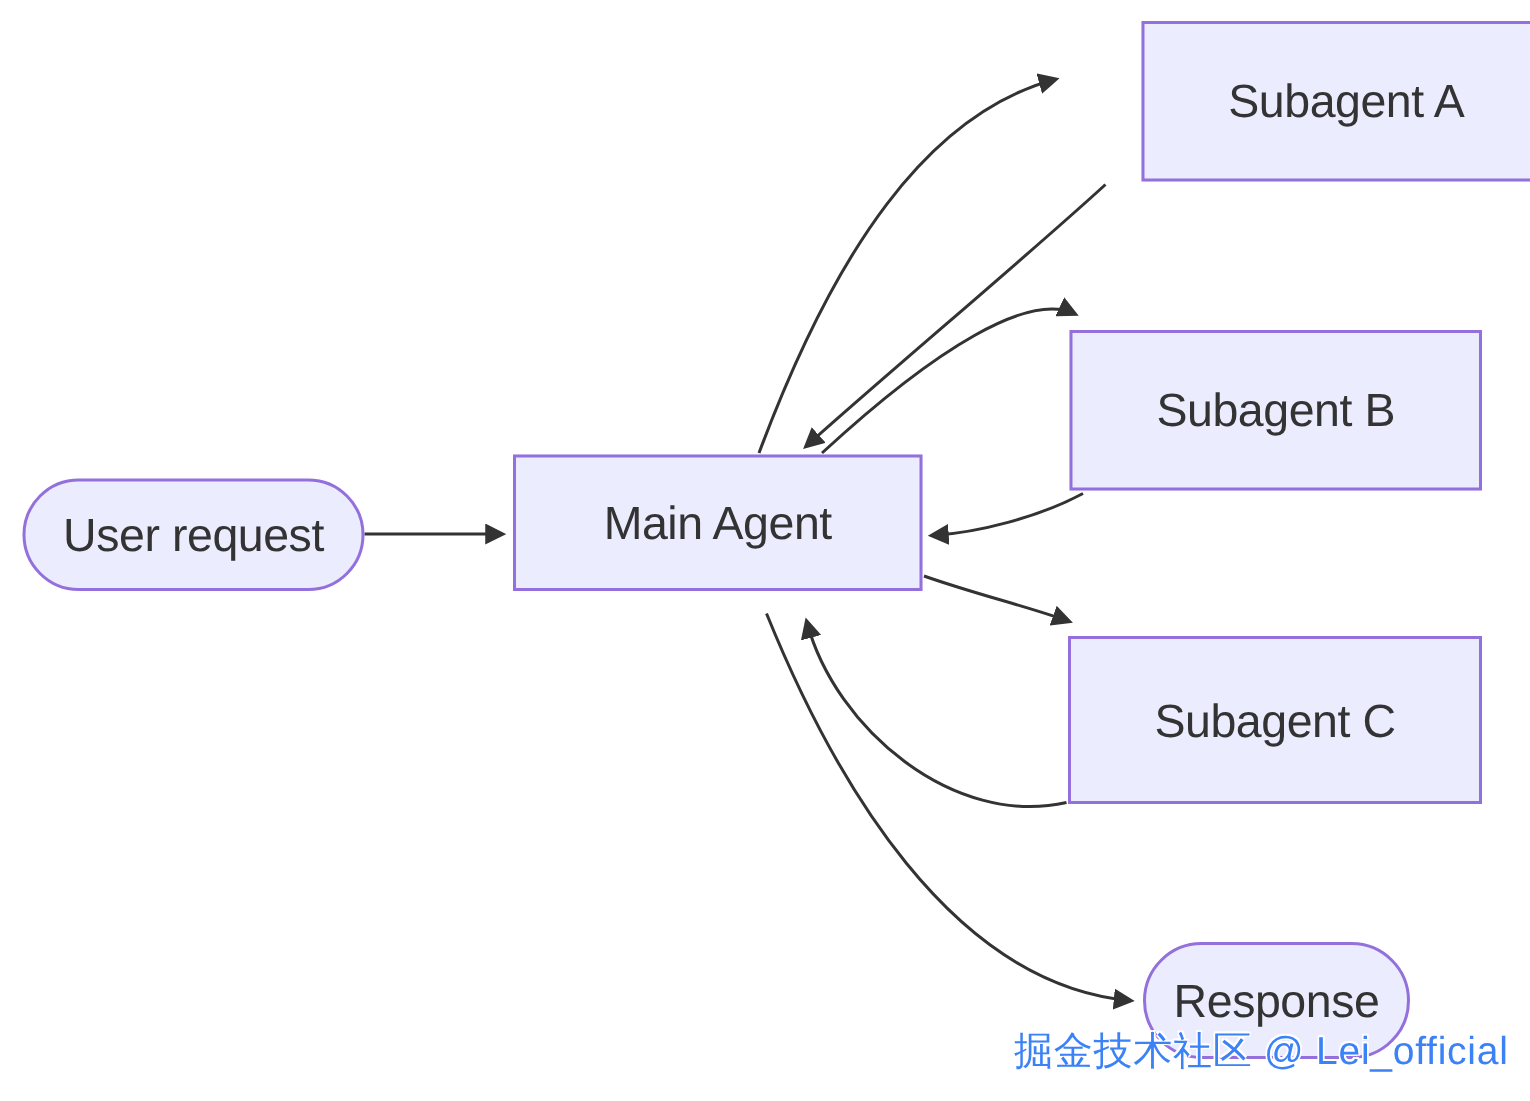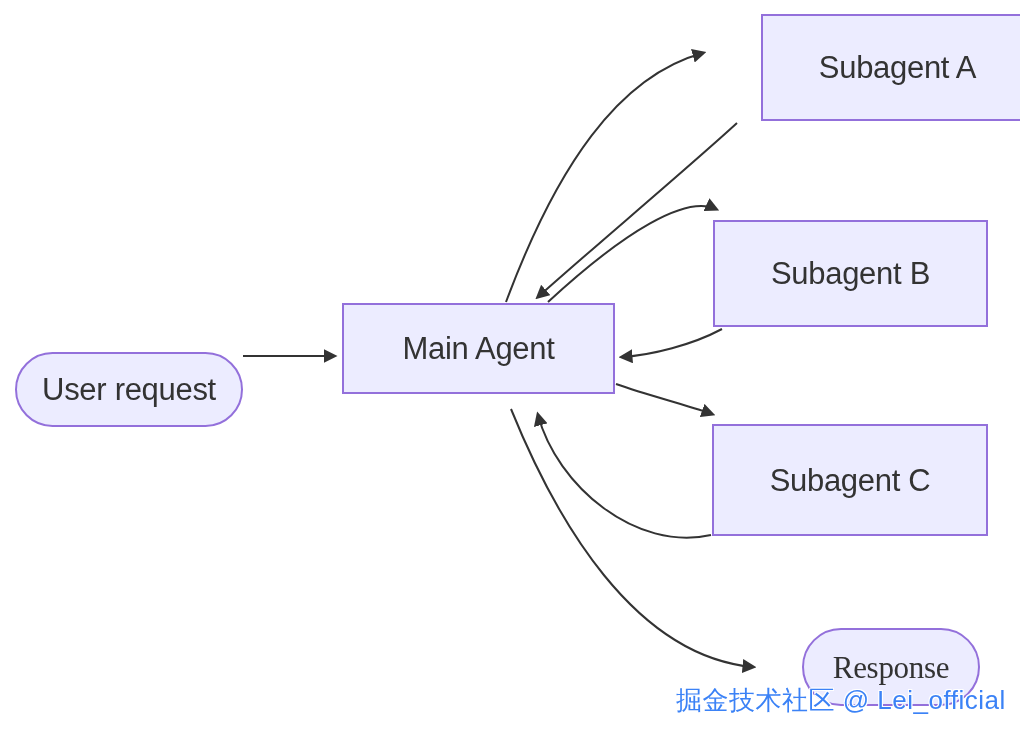--- a/index.html
+++ b/index.html
@@ -38,26 +38,26 @@
   }
   .node-label {
     color: #333333;
     font-size: 31px;
     line-height: 1;
     white-space: nowrap;
     letter-spacing: -0.3px;
   }
   .stadium { border-radius: 999px; }
 
-  #node-user-request { left: 15px;  top: 319px; width: 228px; height: 75px; margin-top: 33px;  }
+  #node-user-request { left: 15px;  top: 319px; width: 228px; height: 75px;  }
   #node-main-agent   { left: 342px; top: 303px; width: 273px; height: 91px; }
   #node-subagent-a   { left: 713px; top: 14px;  width: 273px; height: 107px; margin-left: 48px; }
   #node-subagent-b   { left: 713px; top: 220px; width: 275px; height: 107px; justify-content: center; }
   #node-subagent-c   { left: 712px; top: 424px; width: 276px; height: 112px; }
-  #node-response     { left: 802px; top: 628px; width: 178px; height: 78px; font-family: Liberation Serif, serif;  }
+  #node-response     { left: 762px; top: 628px; width: 178px; height: 78px;  }
 
   #watermark {
     position: absolute;
     left: 676px;
     top: 683px;
     z-index: 5;
     font-size: 26px;
     color: #3b82f6;
     white-space: nowrap;
     letter-spacing: 0.5px;

